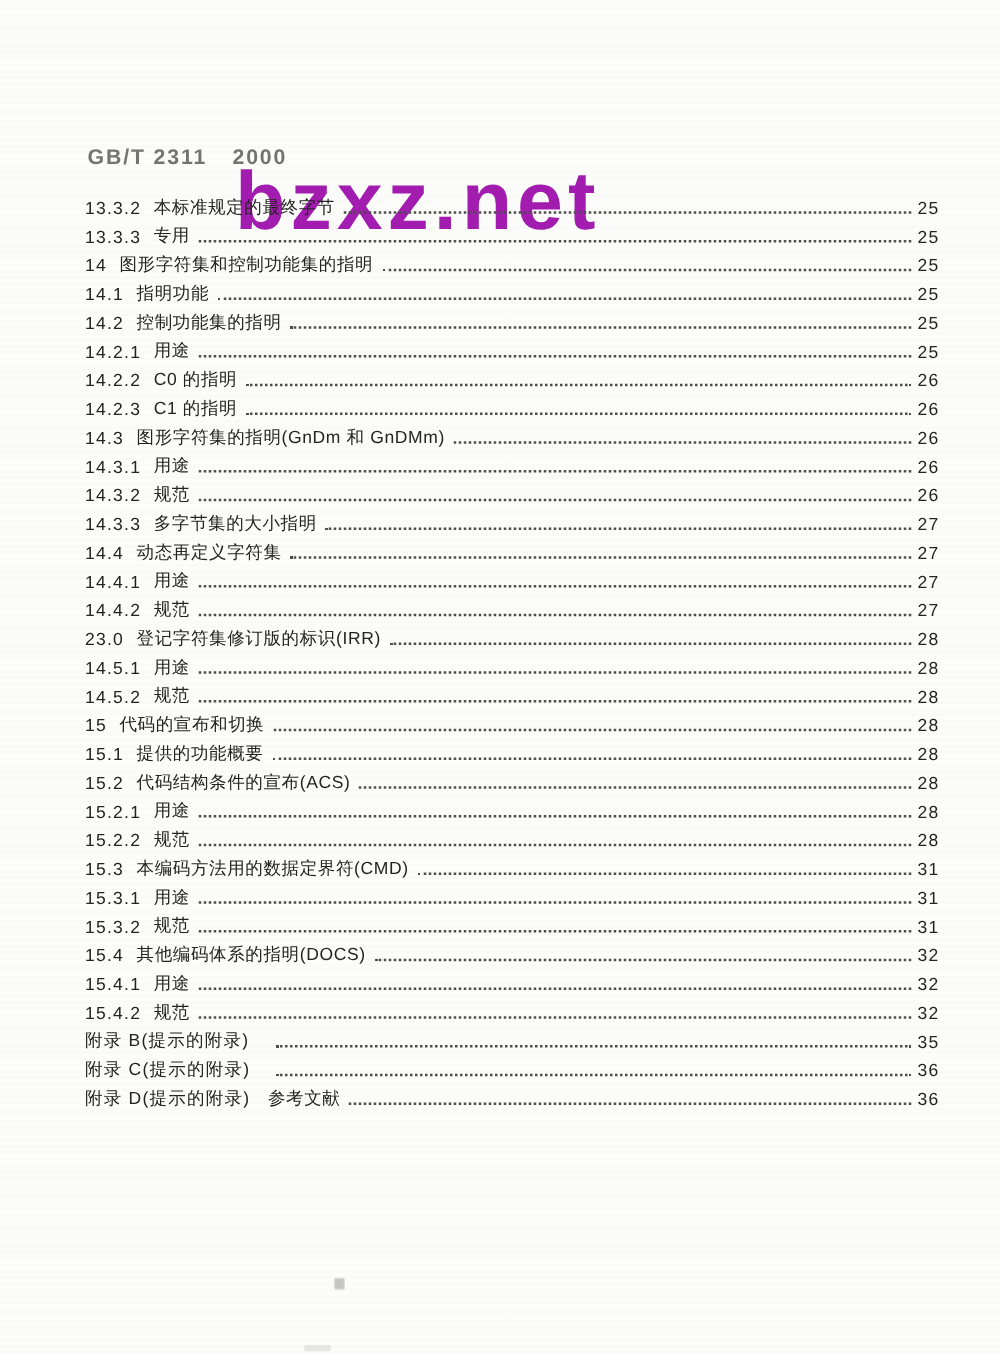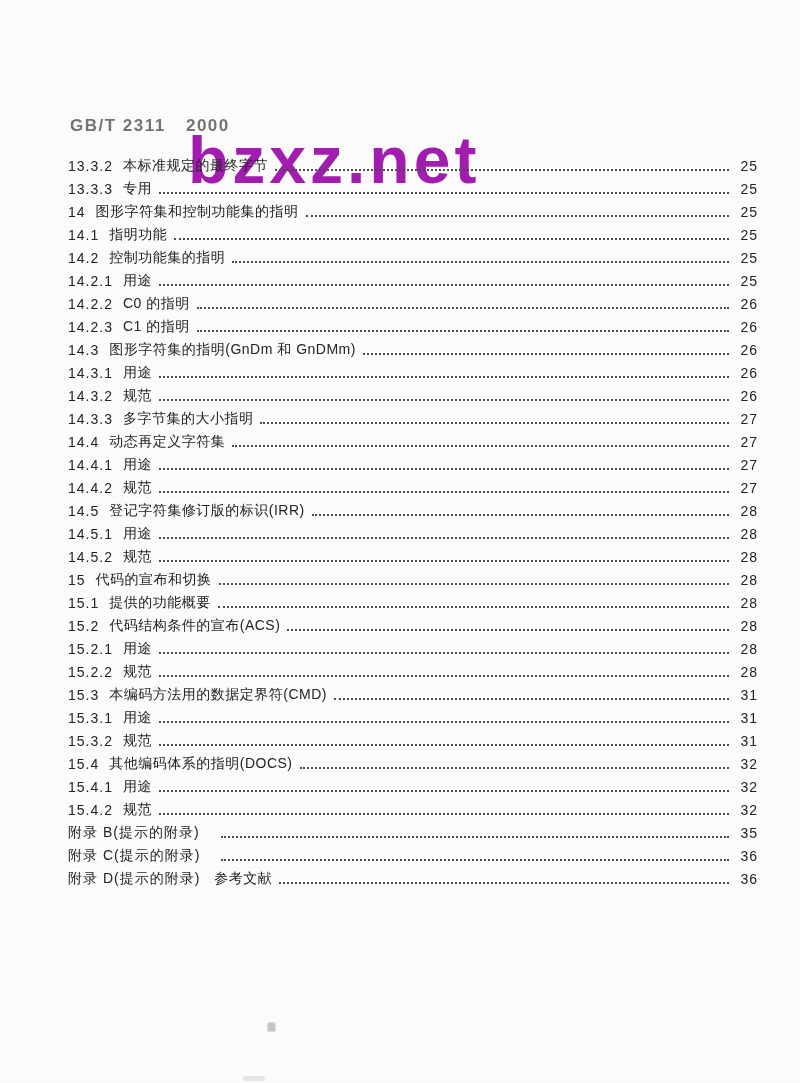--- a/index.html
+++ b/index.html
@@ -75,21 +75,20 @@
   .toc-row .dots {
     flex: 1 1 auto;
     min-width: 18px;
     height: 9px;
     margin: 0 5px 0 7px;
     border-bottom: 2px dotted #4c4c4c;
   }
   .toc-row .pagenum {
     flex: 0 0 auto;
     min-width: 24px;
-    text-align: right;
     letter-spacing: 1px;
   }
   .artifact-dot {
     position: absolute;
     left: 267px;
     top: 1022px;
     width: 7px;
     height: 8px;
     background: #9a9a9a;
     border: 1px solid #c9c9c9;
@@ -206,21 +205,21 @@
     <span class="dots"></span>
     <span class="pagenum">27</span>
   </div>
       <div class="toc-row">
     <span class="num">14.4.2</span>
     <span class="title">规范</span>
     <span class="dots"></span>
     <span class="pagenum">27</span>
   </div>
       <div class="toc-row">
-    <span class="num">14.5</span>
+    <span class="num">23.0</span>
     <span class="title">登记字符集修订版的标识(IRR)</span>
     <span class="dots"></span>
     <span class="pagenum">28</span>
   </div>
       <div class="toc-row">
     <span class="num">14.5.1</span>
     <span class="title">用途</span>
     <span class="dots"></span>
     <span class="pagenum">28</span>
   </div>

